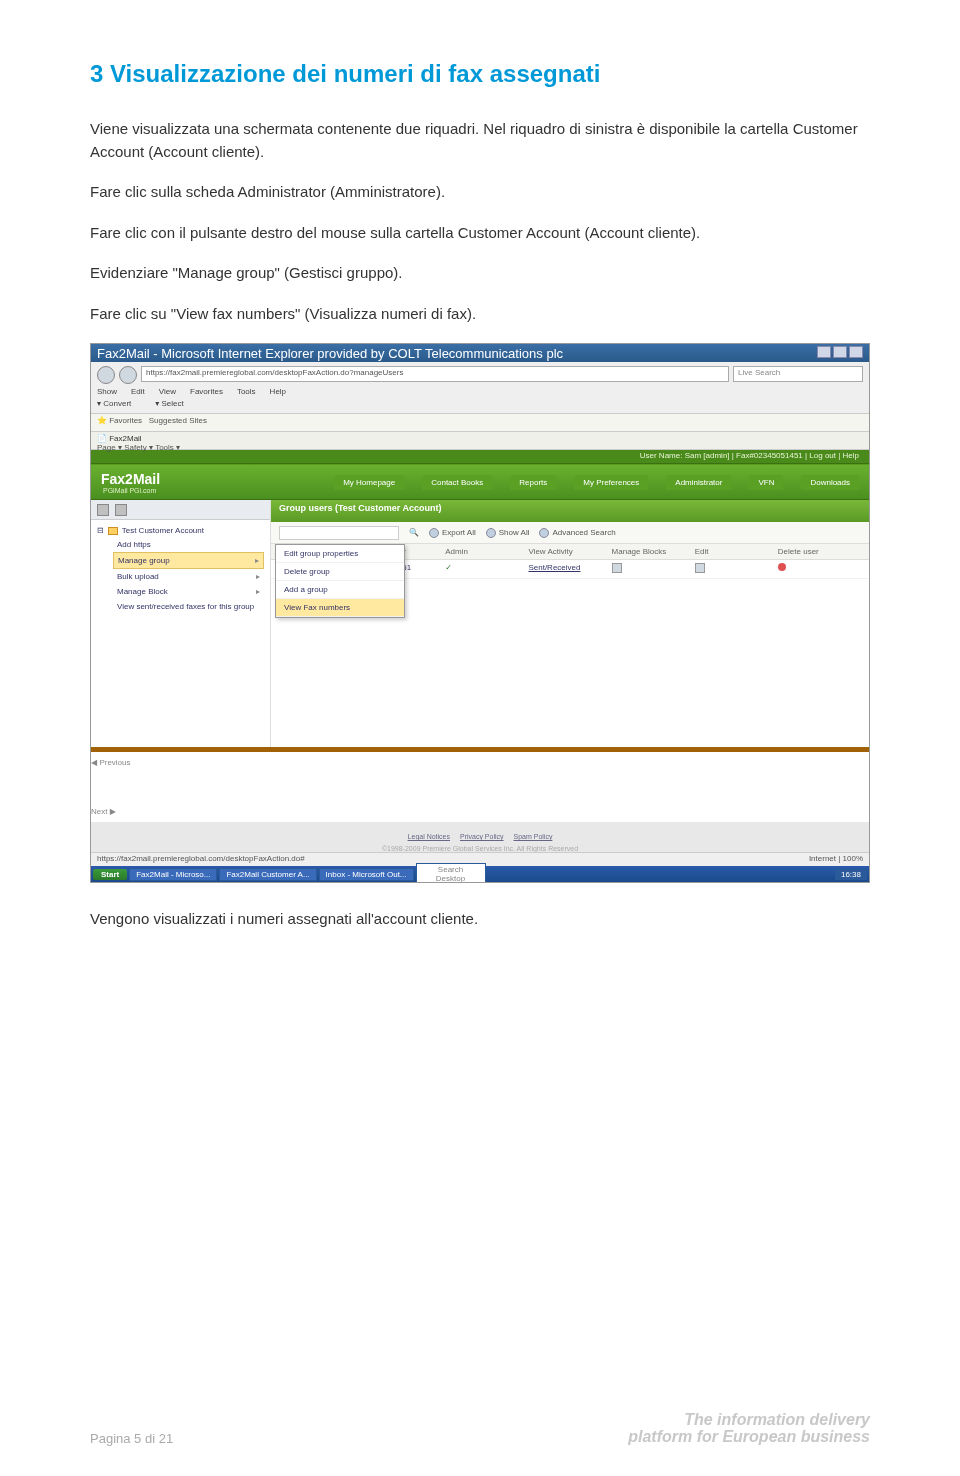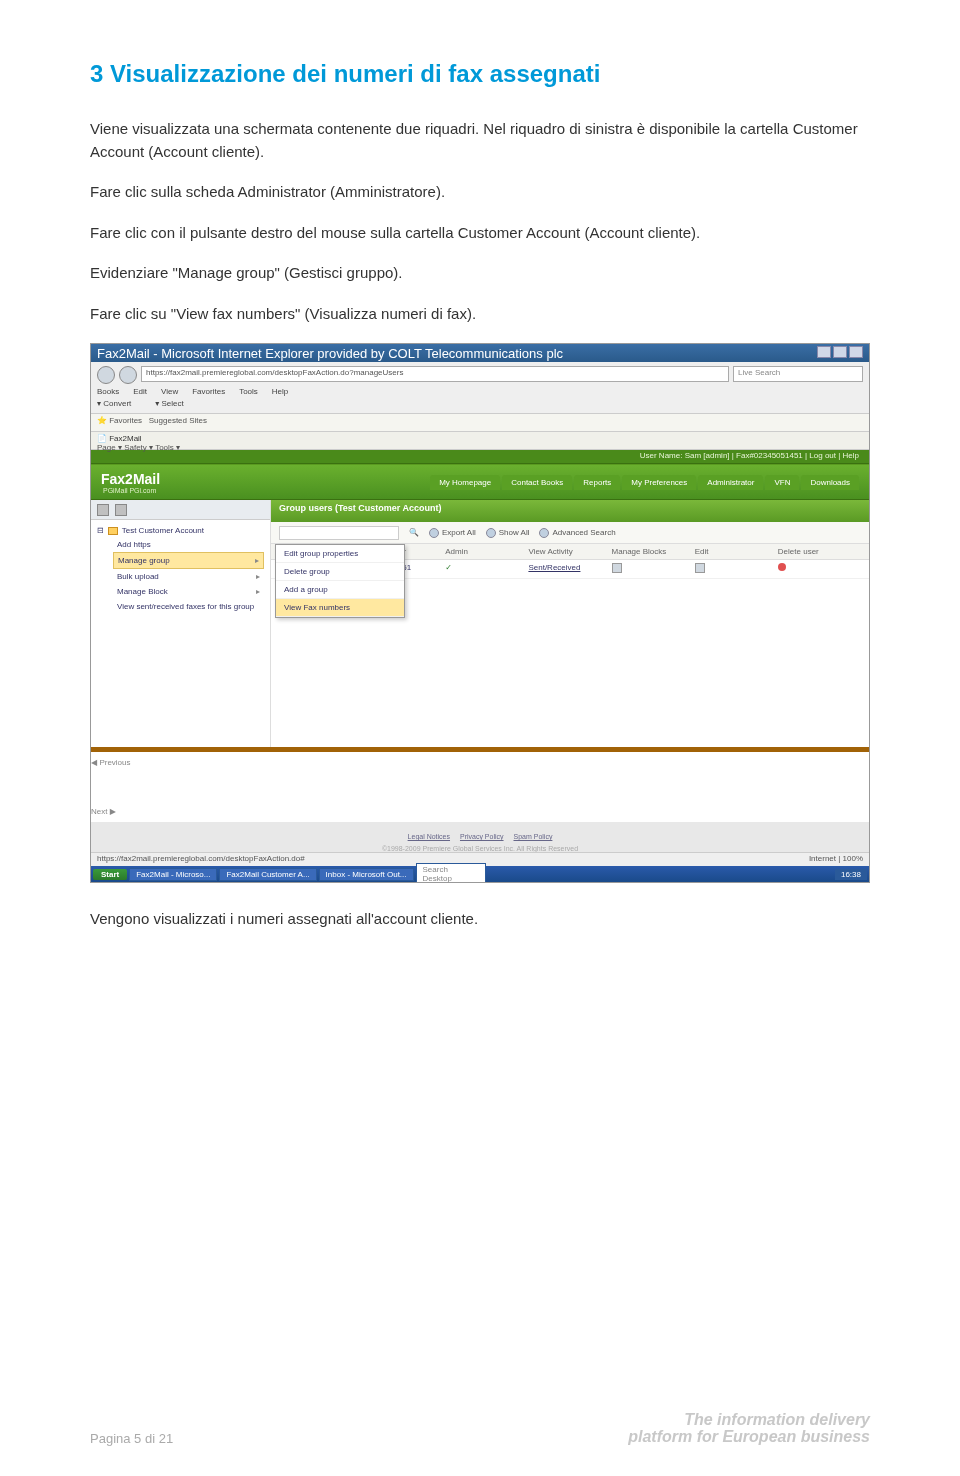--- a/index.html
+++ b/index.html
@@ -91,21 +91,21 @@
     font-size: 14px; font-weight: bold; color: #fff;
   }
   .logo-sub { font-size: 7px; color: #dff0c8; margin-left: 2px; }
   .user-bar {
     background: #4a8a1a;
     height: 14px; padding: 1px 10px; text-align: right;
     font-size: 8px; color: #e8f5d8;
     border-bottom: 1px solid #3a7010;
   }
   .nav-tabs {
-    display: flex; gap: 2px; font-size: 8px;
+    display: flex; gap: 18px; font-size: 8px;
   }
   .nav-tabs .tab {
     background: #5aa024; padding: 3px 9px; border-radius: 3px 3px 0 0;
     color: #fff;
   }
   .app-body {
     display: flex;
     height: 320px;
     background: #fff;
   }
@@ -197,21 +197,21 @@
   .statusbar {
     position:absolute; bottom: 16px; left:0; right:0;
     height:14px; background:#efefef; border-top:1px solid #ccc;
     display:flex; justify-content:space-between; padding:1px 6px;
     font-size:8px; color:#555;
   }
   .taskbar {
     position:absolute; bottom:0; left:0; right:0;
     height:16px; background: linear-gradient(#2a5aaa, #1a4a8a);
     display:flex; align-items:center; padding:0 2px; gap:2px;
-    font-size:8px; color:#fff;
+    font-size:8px; color:#fff;text-align:center;
   }
   .taskbar .start {
     background: linear-gradient(#3a9a3a,#2a7a2a); padding:1px 8px;
     border-radius:2px; font-weight:bold;
   }
   .taskbar .task-btn {
     background: #3a6aba; padding:1px 6px; border:1px solid #2a5a9a;
   }
   .taskbar .search-desk {
     background:#fff; color:#888; padding:1px 6px; border:1px solid #2a5a9a;
@@ -257,21 +257,21 @@
     </div>
 
     <div class="ie-toolbar">
       <div class="ie-row">
         <div class="ie-nav-btn"></div>
         <div class="ie-nav-btn"></div>
         <div class="url-box">https://fax2mail.premiereglobal.com/desktopFaxAction.do?manageUsers</div>
         <div class="search-box">Live Search</div>
       </div>
       <div class="ie-row ie-menu">
-        <span>Books</span>
+        <span>Show</span>
         <span>Edit</span>
         <span>View</span>
         <span>Favorites</span>
         <span>Tools</span>
         <span>Help</span>
       </div>
       <div class="ie-row ie-menu">
         <span>▾ <span>Convert</span></span>
         <span>▾ <span>Select</span></span>
       </div>

